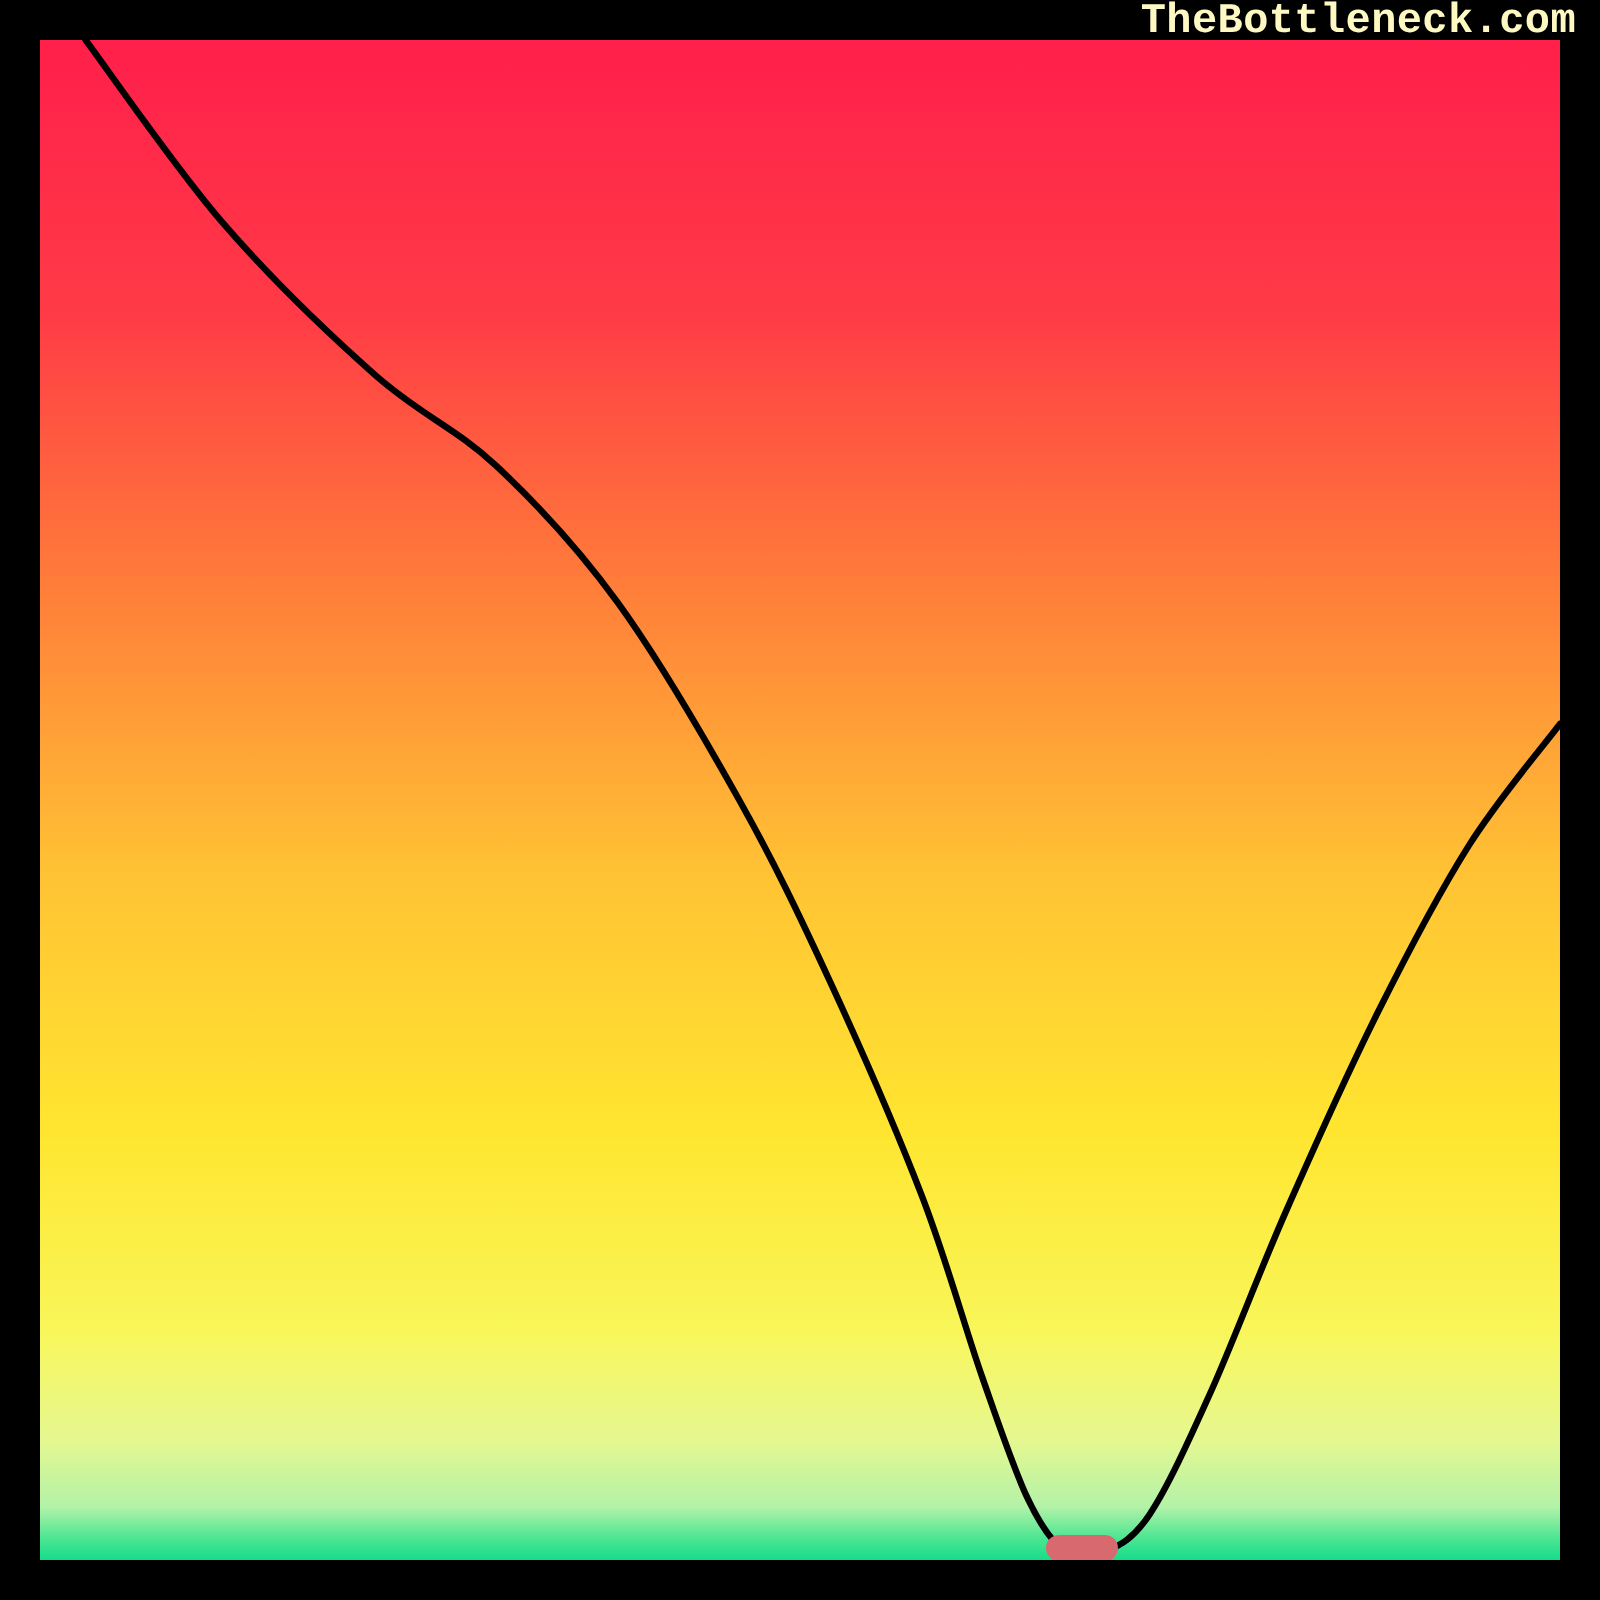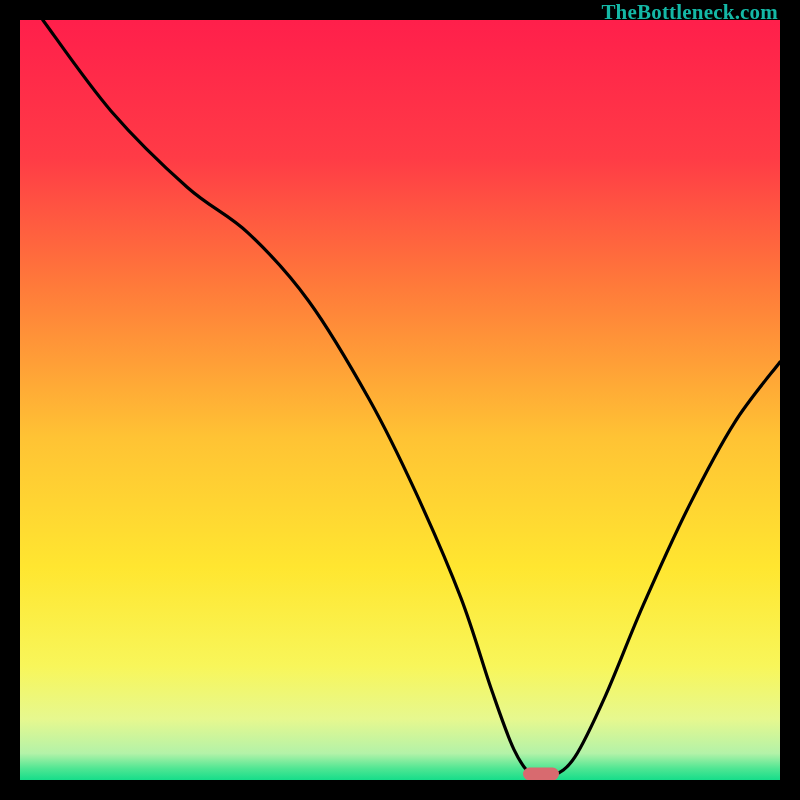--- a/index.html
+++ b/index.html
@@ -29,25 +29,25 @@
   .gradient {
     position: absolute;
     left: 0;
     top: 0;
     width: 760px;
     height: 760px;
   }
   .watermark {
     position: absolute;
     top: 0px;
-    right: 22px;
-    font-family: Liberation Serif, serif;
+    right: 12px;
+    font-family: Liberation Mono, monospace;
     font-size: 21px;
     font-weight: 600;
-    color: #14b8a6;
+    color: #fef9c3;
     letter-spacing: 0.2px;
   }
   svg.curve {
     position: absolute;
     left: 0;
     top: 0;
     width: 760px;
     height: 760px;
   }
   .marker {

